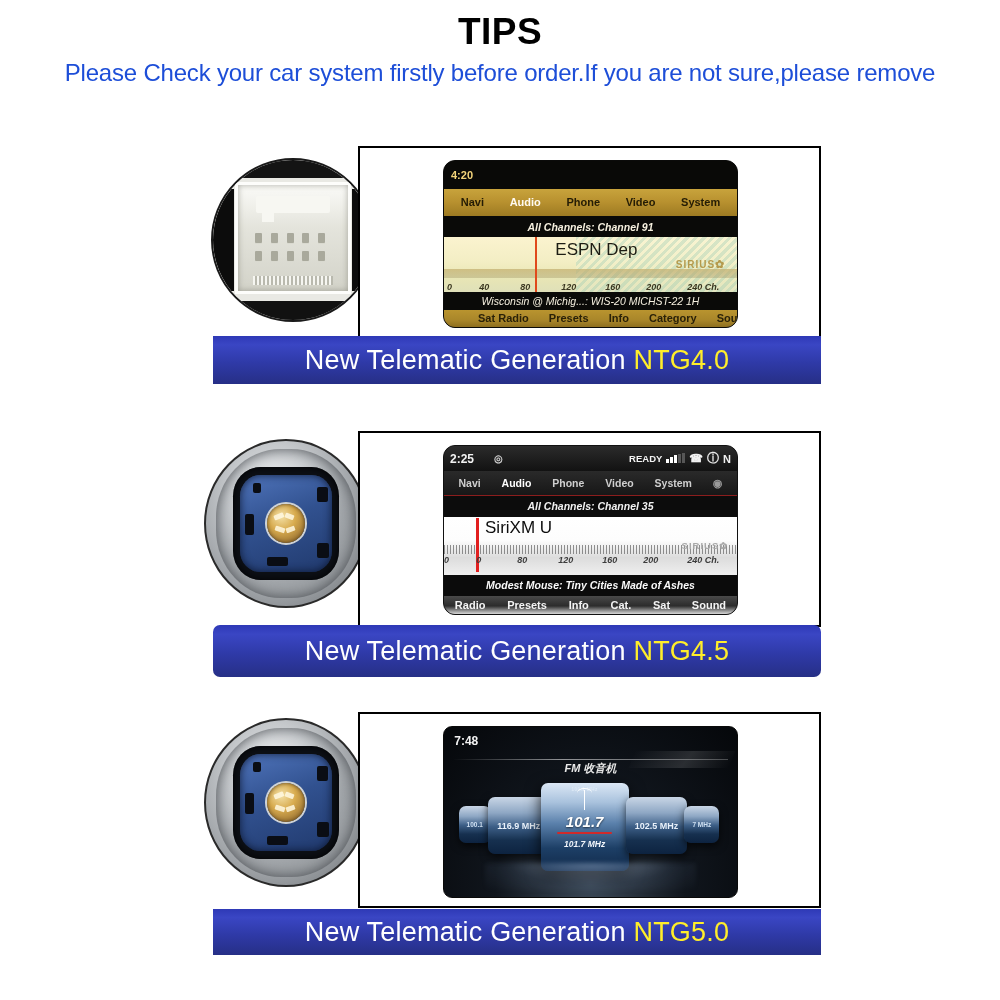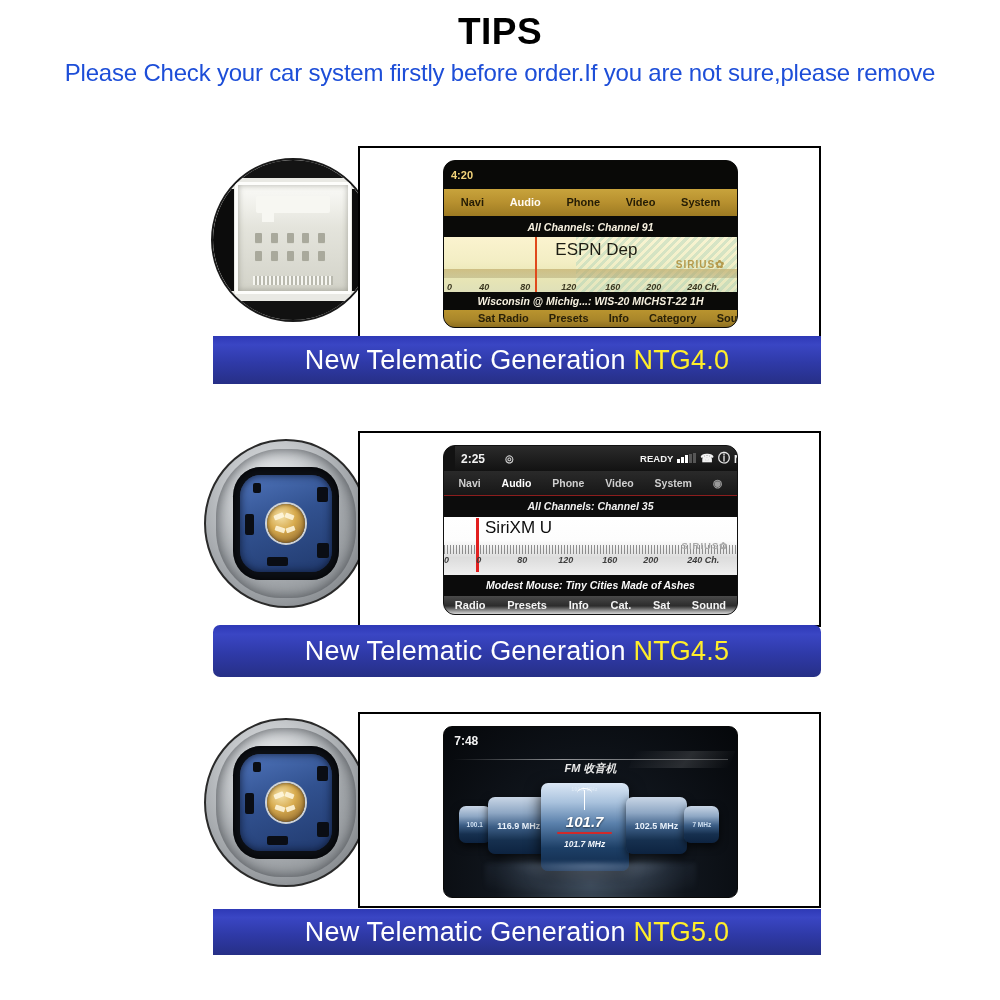--- a/index.html
+++ b/index.html
@@ -270,39 +270,39 @@
     width: 100%; height: 30%;
     display: flex; align-items: flex-end;
     font-size: 9px; font-style: italic; font-weight: bold;
     color: #3a3620;
   }
   .hu40 .ticks span { position: absolute; }
   .hu40 .nowplaying {
     position: absolute; left:0; top:79%; width:100%; height:10.5%;
     background:#0a0a08;
     color:#f6f0df;
-    font-size:10.5px; font-style: italic; font-weight: bold;
+    font-size:10.5px; font-style: italic; font-weight: normal;
     display:flex; align-items:center; justify-content:center;
     white-space: nowrap;
   }
   .hu40 .softkeys {
     position: absolute; left:0; top:89.5%; width:100%; height:10.5%;
     background: linear-gradient(180deg,#b9942f 0%, #a9862a 60%, #8e6f1f 100%);
     display:flex; align-items:center; justify-content:space-around;
     font-size: 11px; color:#2a2108; font-weight: bold; padding-left: 24px;
   }
 
   
   .hu45 {
     background: #121212;
     border: 1px solid #111;
     font-family: "Liberation Sans", sans-serif;
   }
   .hu45 .statusbar {
-    position:absolute; left:11px; top:0; width:100%; height:15%;
+    position:absolute; left:0; top:0; width:100%; height:15%;
     background: linear-gradient(180deg,#2b2b2b 0%, #121212 100%);
     color:#f2f2f2; font-size:10.5px; font-weight:bold;
     display:flex; align-items:center;
     box-sizing:border-box; padding: 0 6px;
   }
   .hu45 .statusbar .clock { font-size: 12px; }
   .hu45 .statusbar .rec { margin-left: 20px; font-size: 10px; opacity:.85 }
   .hu45 .statusbar .right {
     margin-left:auto; display:flex; align-items:center; gap:4px; font-size:9.5px;
   }

